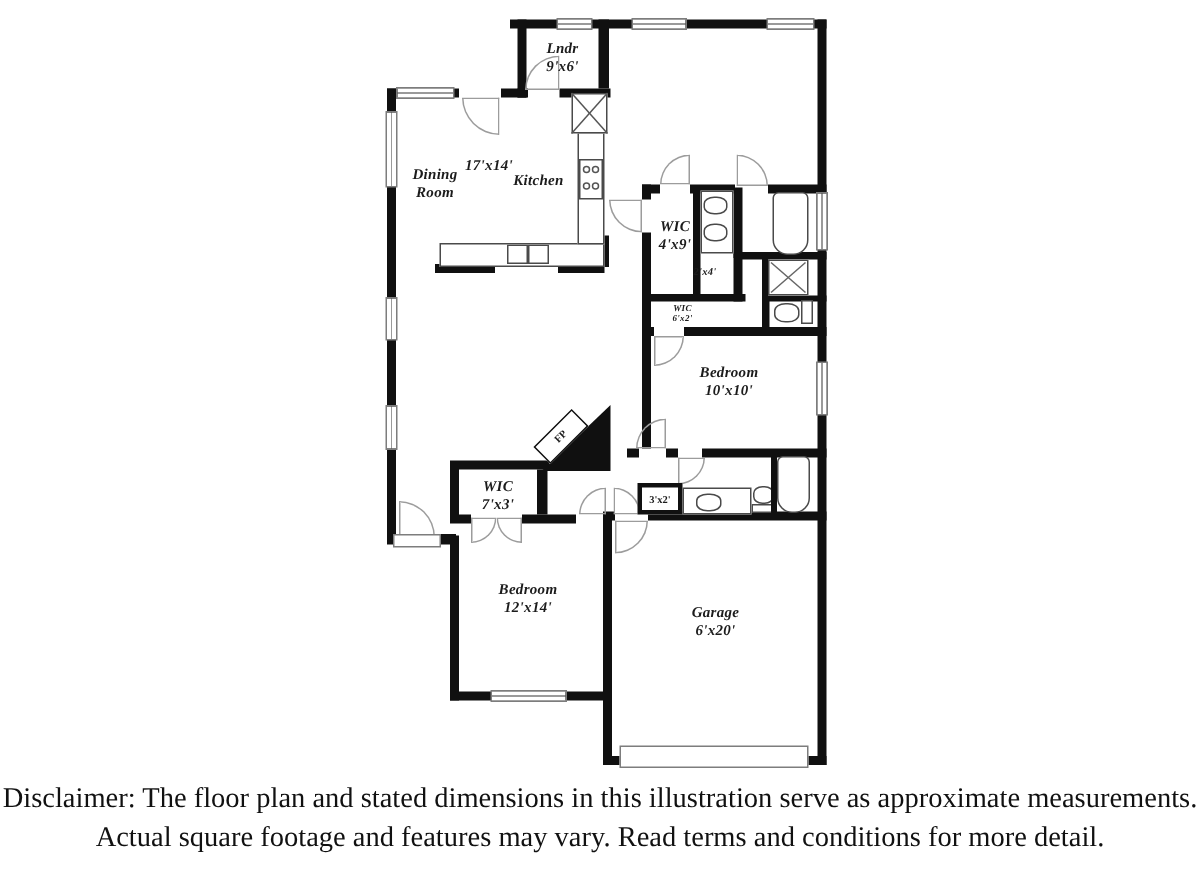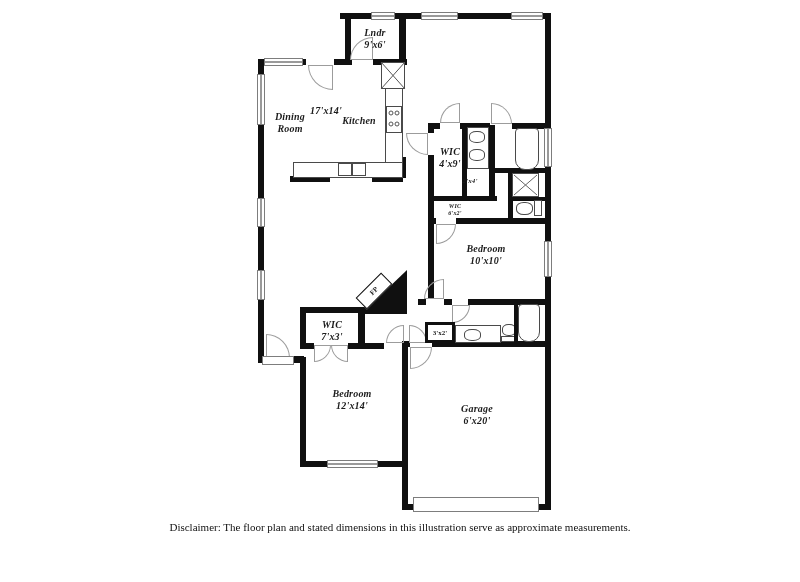--- a/index.html
+++ b/index.html
@@ -26,21 +26,21 @@
   .lb span{display:block;}
   .s10{font-size:10px;}
   .s7{font-size:7px;}
   .s6{font-size:6px;line-height:1.1;}
   .closet32{position:absolute;background:#fff;border:3px solid #101010;box-sizing:border-box;
             display:flex;align-items:center;justify-content:center;font-weight:bold;font-size:7px;color:#1c1c1c;}
   .fp{position:absolute;background:#fff;border:1.5px solid #101010;box-sizing:border-box;
       display:flex;align-items:center;justify-content:center;font-weight:bold;font-size:7px;color:#1c1c1c;
       transform:rotate(-45deg);}
   .disc{position:absolute;left:0;right:0;top:520px;text-align:center;
-        font-family:"Liberation Serif","DejaVu Serif",serif;font-size:11px;color:#111;line-height:1.38;}
+        font-family:"Liberation Serif","DejaVu Serif",serif;font-size:19px;color:#111;line-height:1.38;}
   svg{position:absolute;overflow:visible;}
 </style>
 </head>
 <body>
 
 <div id="canvas">
 
   <i class="w" style="left:340px;top:13px;width:211px;height:6px"></i>
   <i class="w" style="left:545px;top:13px;width:6px;height:497px"></i>
   <i class="w" style="left:345px;top:13px;width:6px;height:52px"></i>
@@ -210,15 +210,16 @@
     <span>Bedroom</span>
     <span>12'x14'</span>
   </div>
   <div class="lb s10" style="left:427px;top:403px;width:100px">
     <span>Garage</span>
     <span>6'x20'</span>
   </div>
 
   <div class="disc">
     <span style="display:block">Disclaimer: The floor plan and stated dimensions in this illustration serve as approximate measurements.</span>
+    <span style="display:block">Actual square footage and features may vary. Read terms and conditions for more detail.</span>
   </div>
 
 </div>
 
 </body></html>

